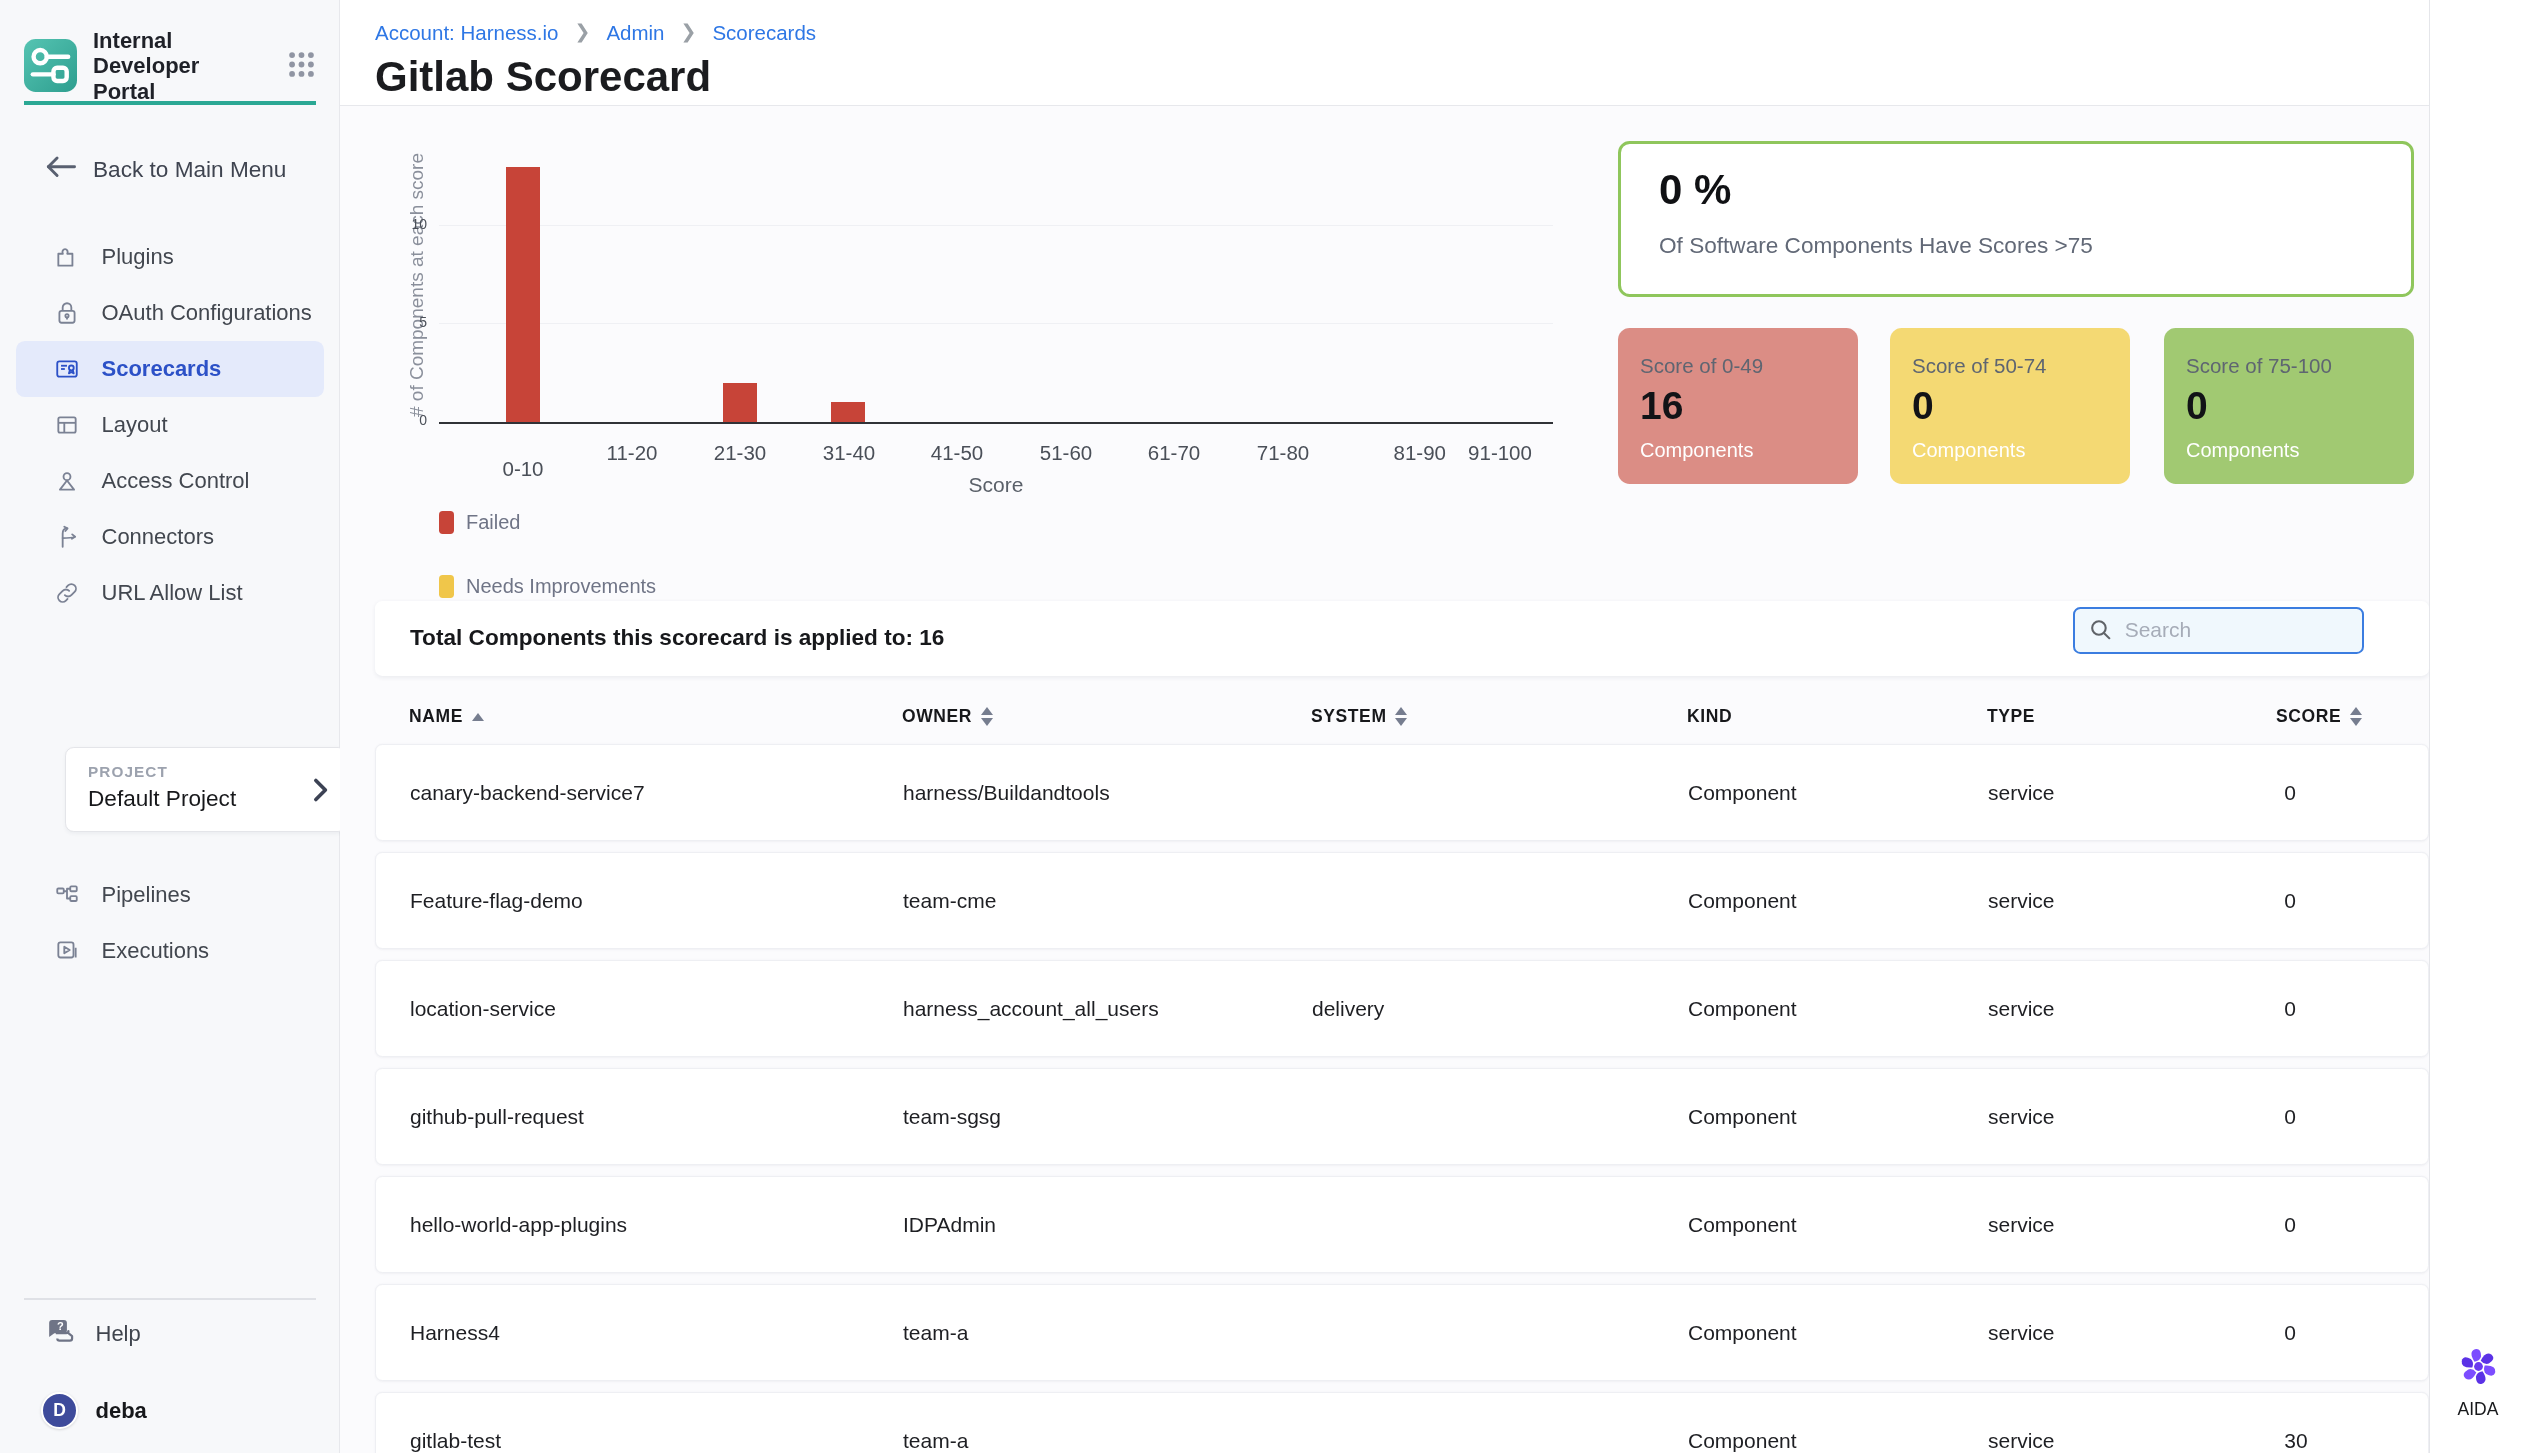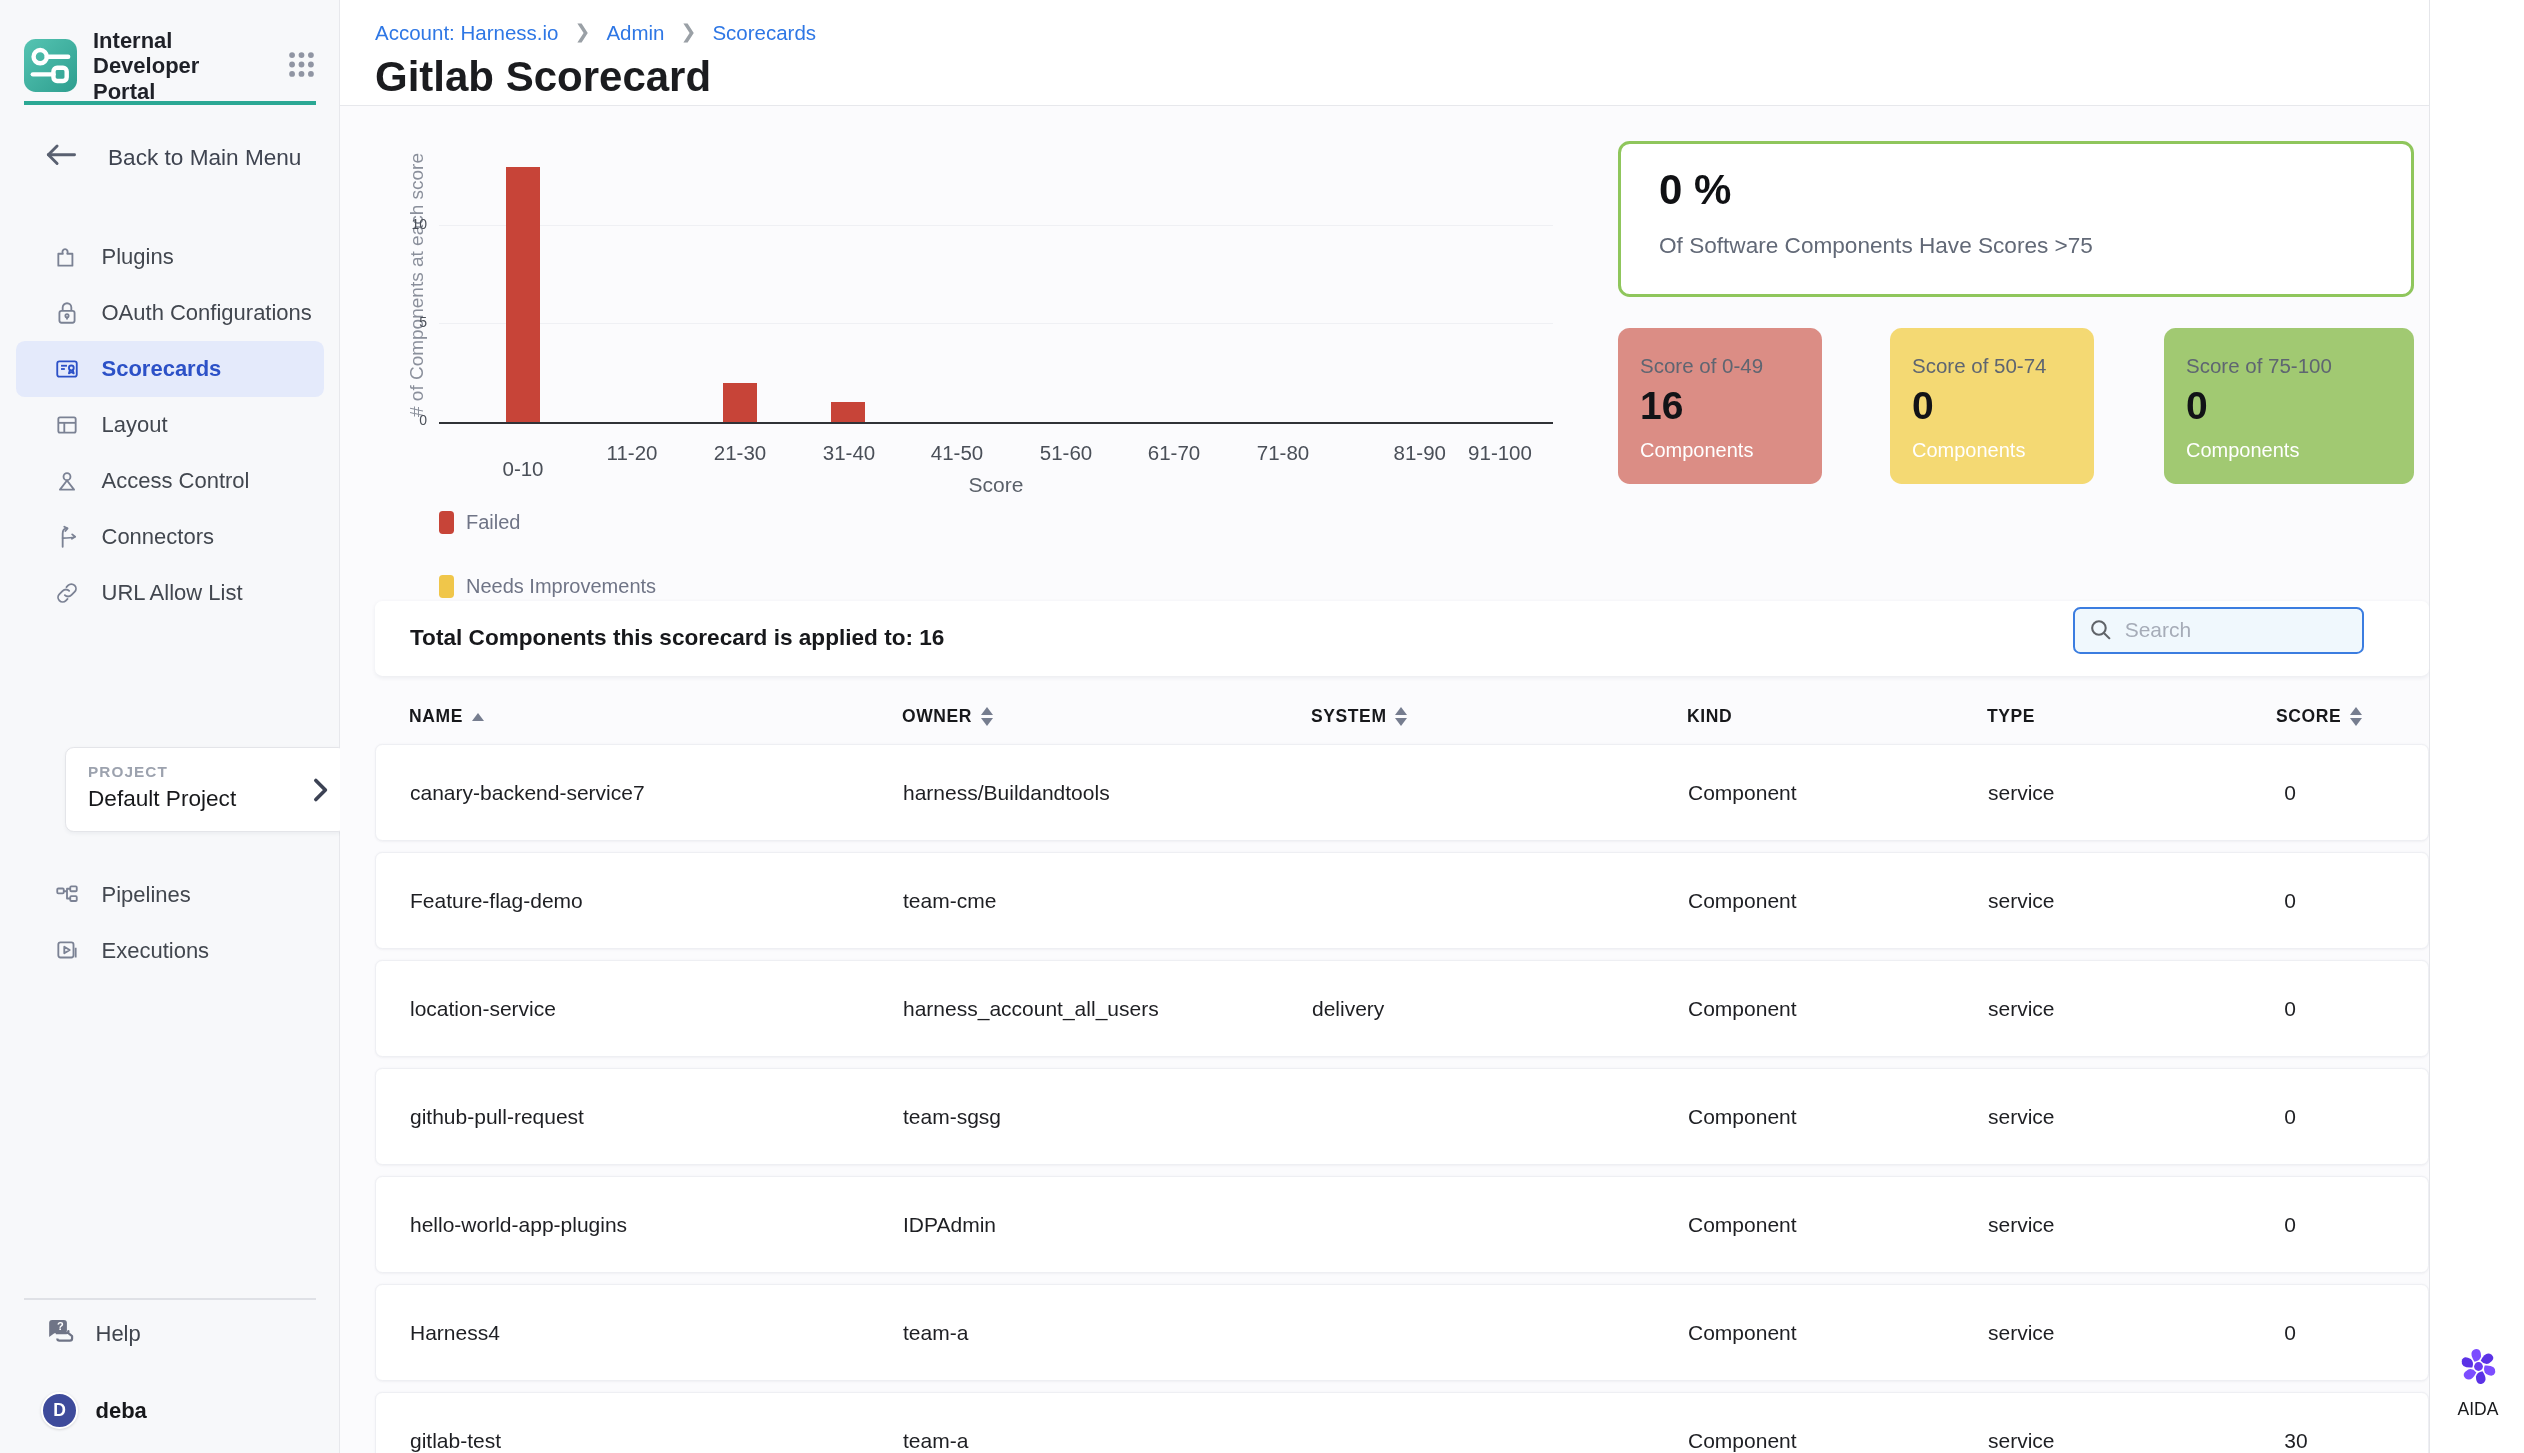--- a/index.html
+++ b/index.html
@@ -9,21 +9,21 @@
 
   
   .sidebar { position:absolute; left:0; top:0; width:340px; height:1454px;
     background:#F7F8FA; border-right:1.5px solid #E7E8EC; }
   .brand { position:absolute; left:24px; top:28px; width:292px; display:flex; align-items:center; }
   .brand-logo { width:53px; height:53px; border-radius:11.7px; flex:0 0 auto;
     background:linear-gradient(135deg,#55C4B2,#2E9E8F); position:relative; }
   .brand-title { font-size:22px; font-weight:700; color:#1F2128; line-height:1.15; margin-left:16px; width:161px; }
   .grid-dots { margin-left:auto; }
   .brand-underline { position:absolute; left:24px; top:101px; width:292px; height:3.7px; background:#2BA894; }
-  .back-row { position:absolute; left:44px; top:143px; display:flex; align-items:center; gap:32px;
+  .back-row { position:absolute; left:44px; top:155px; display:flex; align-items:center; gap:17px;
     font-size:22.6px; color:#3F4450; }
   .nav { position:absolute; left:16px; top:229px; width:308px; }
   .nav-item { height:56px; display:flex; align-items:center; gap:20.5px; padding-left:37px;
     font-size:22px; color:#42474F; border-radius:8.8px; }
   .nav-item .ic { width:28px; display:flex; justify-content:center; }
   .nav-item.active { background:#E4EAFB; color:#2C51C7; font-weight:700; }
   .proj-card { position:absolute; left:22px; top:747px; width:282px; height:85px; background:#fff;
     border:1.5px solid #E4E5E9; border-radius:8.8px; box-shadow:0 1.5px 3.7px rgba(40,50,80,.05);margin-left:43px; }
   .proj-label { position:absolute; left:22px; top:14.6px; font-size:15.3px; font-weight:700;
     letter-spacing:1.1px; color:#9CA2AE; }
@@ -71,21 +71,21 @@
   .chart-legend { position:absolute; left:99px; top:511px; width:1114px; display:flex;
     justify-content:center; gap:41px;flex-direction:column; }
   .legend-item { display:flex; align-items:center; gap:11.7px; font-size:20px; color:#6F7486; }
   .legend-swatch { width:15.3px; height:22.6px; border-radius:3.7px; }
 
   
   .pct-card { position:absolute; left:1278px; top:141px; width:796px; height:156px; background:#fff;
     border:3.7px solid #8FC65C; border-radius:11.7px; }
   .pct-value { position:absolute; left:38px; top:22px; font-size:42px; font-weight:800; color:#101114; }
   .pct-caption { position:absolute; left:38px; top:89px; font-size:22.6px; color:#626977; }
-  .score-card { position:absolute; top:328px; width:204px; height:156px; border-radius:11.7px; }
+  .score-card { position:absolute; top:328px; width:240px; height:156px; border-radius:11.7px; }
   .sc-title { position:absolute; left:22px; top:26px; font-size:20.5px; color:#5E6571; }
   .sc-value { position:absolute; left:22px; top:56px; font-size:39px; font-weight:800; color:#121317; }
   .sc-caption { position:absolute; left:22px; top:111px; font-size:20px; color:#FFFFFF; }
 
   
   .totals-bar { position:absolute; left:35px; top:601px; width:2054px; height:75px; background:#fff;
     border-radius:7.3px; box-shadow:0 1.5px 4.4px rgba(30,40,70,.07); }
   .totals-label { position:absolute; left:35px; top:24px; font-size:22.6px; font-weight:700; color:#17181B; }
   .search-box { position:absolute; left:1698px; top:5.8px; width:291px; height:47px; background:#F0F8FD;
     border:2.2px solid #3B7DE0; border-radius:7.3px; display:flex; align-items:center; padding:0 13px; }

